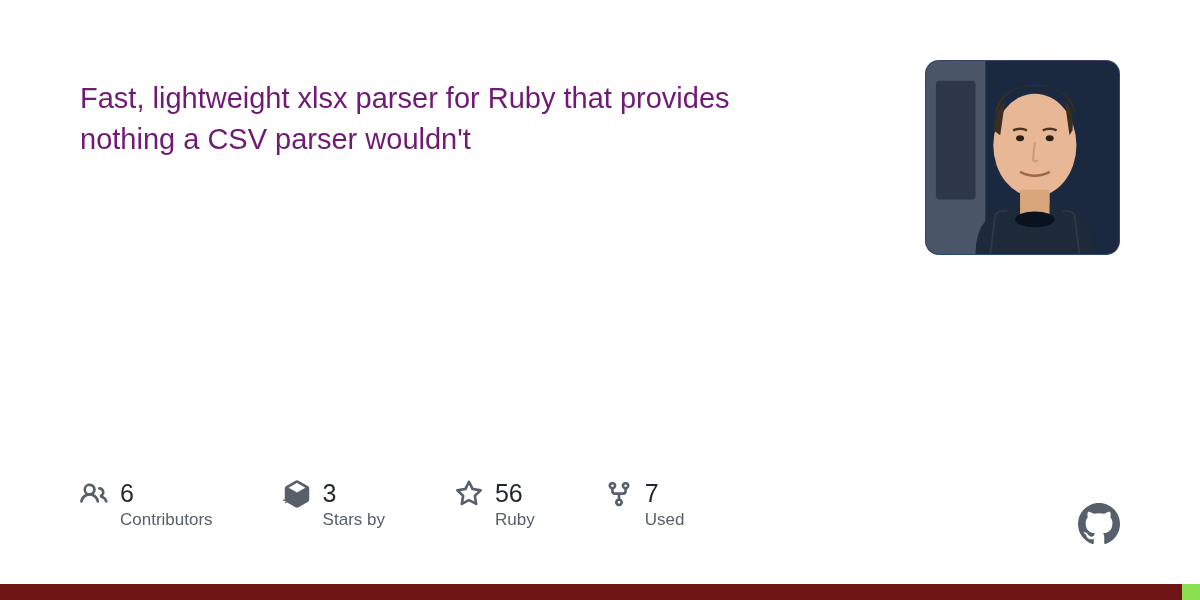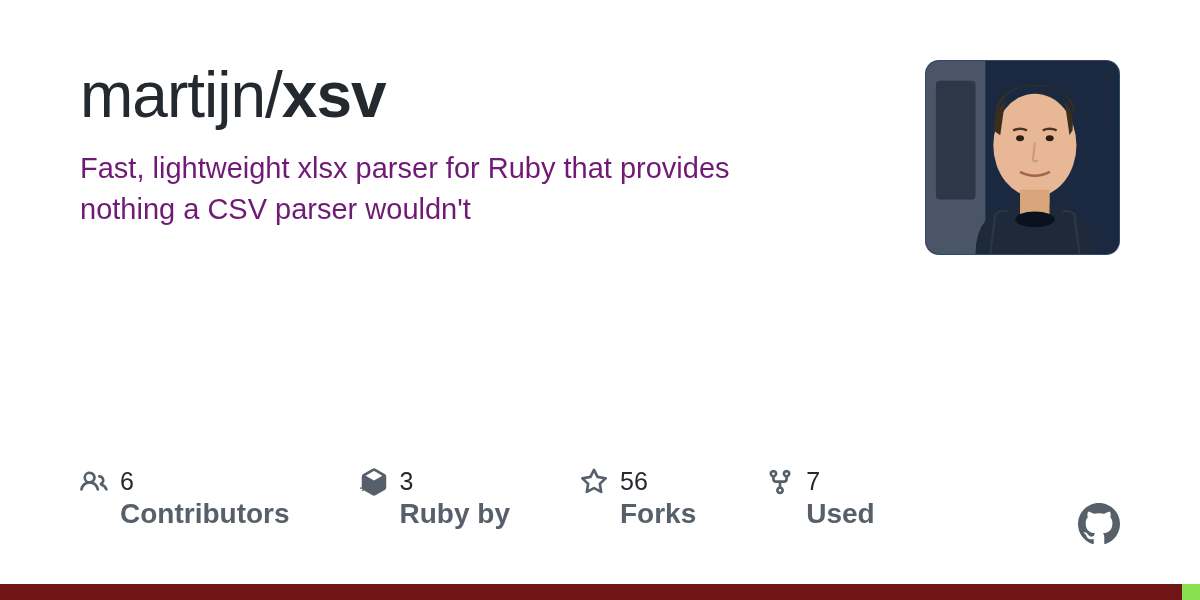--- a/index.html
+++ b/index.html
@@ -91,23 +91,23 @@
       display: flex;
       flex-direction: column;
     }
     .stat-count {
       font-size: 25px;
       color: #24292f;
       font-weight: 400;
       line-height: 1.2;
     }
     .stat-label {
-      font-size: 28px;
+      font-size: 17px;
       color: #57606a;
-      font-weight: 700;
+      font-weight: 400;
       margin-top: 2px;
     }
     .github-logo {
       position: absolute;
       bottom: 55px;
       right: 80px;
       width: 42px;
       height: 42px;
       color: #57606a;
     }
@@ -124,23 +124,20 @@
     }
     .bar-ruby { background: #701516; flex: 0 0 98.5%; }
     .bar-other { background: #89e051; flex: 0 0 1.5%; }
   </style>
 </head>
 <body>
 
 <div class="container">
   <div class="header-row">
     <div class="title-block">
-      <h1 class="repo-title">
-        <span class="owner">martijn</span><span class="slash">/</span><span class="name">xsv</span>
-      </h1>
       <p class="description">Fast, lightweight xlsx parser for Ruby that provides nothing a CSV parser wouldn't</p>
     </div>
     <div class="avatar">
       <svg viewBox="0 0 195 195" xmlns="http://www.w3.org/2000/svg">
         <rect width="195" height="195" fill="#1a2940"></rect>
         <rect x="0" y="0" width="60" height="195" fill="#4a5568"></rect>
         <rect x="10" y="20" width="40" height="120" fill="#2d3748" rx="4"></rect>
 
         <ellipse cx="110" cy="85" rx="42" ry="52" fill="#e8b896"></ellipse>
 
@@ -179,31 +176,31 @@
       </div>
     </div>
 
     <div class="stat">
       <svg class="stat-icon" viewBox="0 0 16 16" fill="currentColor">
         <path d="M8.878.392a1.75 1.75 0 0 0-1.756 0l-5.25 3.045A1.75 1.75 0 0 0 1 4.951v6.098c0 .624.332 1.2.872 1.514l5.25 3.045a1.75 1.75 0 0 0 1.756 0l5.25-3.045c.54-.313.872-.89.872-1.514V4.951c0-.624-.332-1.2-.872-1.514ZM7.875 1.69a.248.248 0 0 1 .25 0l4.63 2.685L8 7.133 3.245 4.375ZM2.5 5.677v5.372c0 .09.047.171.125.216l4.625 2.683V8.432Zm6.25 8.271 4.625-2.683a.25.25 0 0 0 .125-.216V5.677L8.75 8.432Z"></path>
         <path d="M1 10.5a.5.5 0 0 1 .5-.5h2.793L3.146 8.854a.5.5 0 1 1 .708-.708l2 2a.5.5 0 0 1 0 .708l-2 2a.5.5 0 0 1-.708-.708L4.293 11H1.5a.5.5 0 0 1-.5-.5Z" transform="translate(-1, 0) scale(0.7) translate(0, 6)"></path>
       </svg>
       <div class="stat-text">
         <span class="stat-count">3</span>
-        <span class="stat-label">Ruby by</span>
+        <span class="stat-label">Stars by</span>
       </div>
     </div>
 
     <div class="stat">
       <svg class="stat-icon" viewBox="0 0 16 16" fill="currentColor">
         <path d="M8 .25a.75.75 0 0 1 .673.418l1.882 3.815 4.21.612a.75.75 0 0 1 .416 1.279l-3.046 2.97.719 4.192a.751.751 0 0 1-1.088.791L8 12.347l-3.766 1.98a.75.75 0 0 1-1.088-.79l.72-4.194L.818 6.374a.75.75 0 0 1 .416-1.28l4.21-.611L7.327.668A.75.75 0 0 1 8 .25Zm0 2.445L6.615 5.5a.75.75 0 0 1-.564.41l-3.097.45 2.24 2.184a.75.75 0 0 1 .216.664l-.528 3.084 2.769-1.456a.75.75 0 0 1 .698 0l2.77 1.456-.53-3.084a.75.75 0 0 1 .216-.664l2.24-2.183-3.096-.45a.75.75 0 0 1-.564-.41Z"></path>
       </svg>
       <div class="stat-text">
         <span class="stat-count">56</span>
-        <span class="stat-label">Forks</span>
+        <span class="stat-label">Ruby</span>
       </div>
     </div>
 
     <div class="stat">
       <svg class="stat-icon" viewBox="0 0 16 16" fill="currentColor">
         <path d="M5 5.372v.878c0 .414.336.75.75.75h4.5a.75.75 0 0 0 .75-.75v-.878a2.25 2.25 0 1 1 1.5 0v.878a2.25 2.25 0 0 1-2.25 2.25h-1.5v2.128a2.251 2.251 0 1 1-1.5 0V8.5h-1.5A2.25 2.25 0 0 1 3.5 6.25v-.878a2.25 2.25 0 1 1 1.5 0ZM5 3.25a.75.75 0 1 0-1.5 0 .75.75 0 0 0 1.5 0Zm6.75.75a.75.75 0 1 0 0-1.5.75.75 0 0 0 0 1.5Zm-3 8.75a.75.75 0 1 0-1.5 0 .75.75 0 0 0 1.5 0Z"></path>
       </svg>
       <div class="stat-text">
         <span class="stat-count">7</span>
         <span class="stat-label">Used</span>

